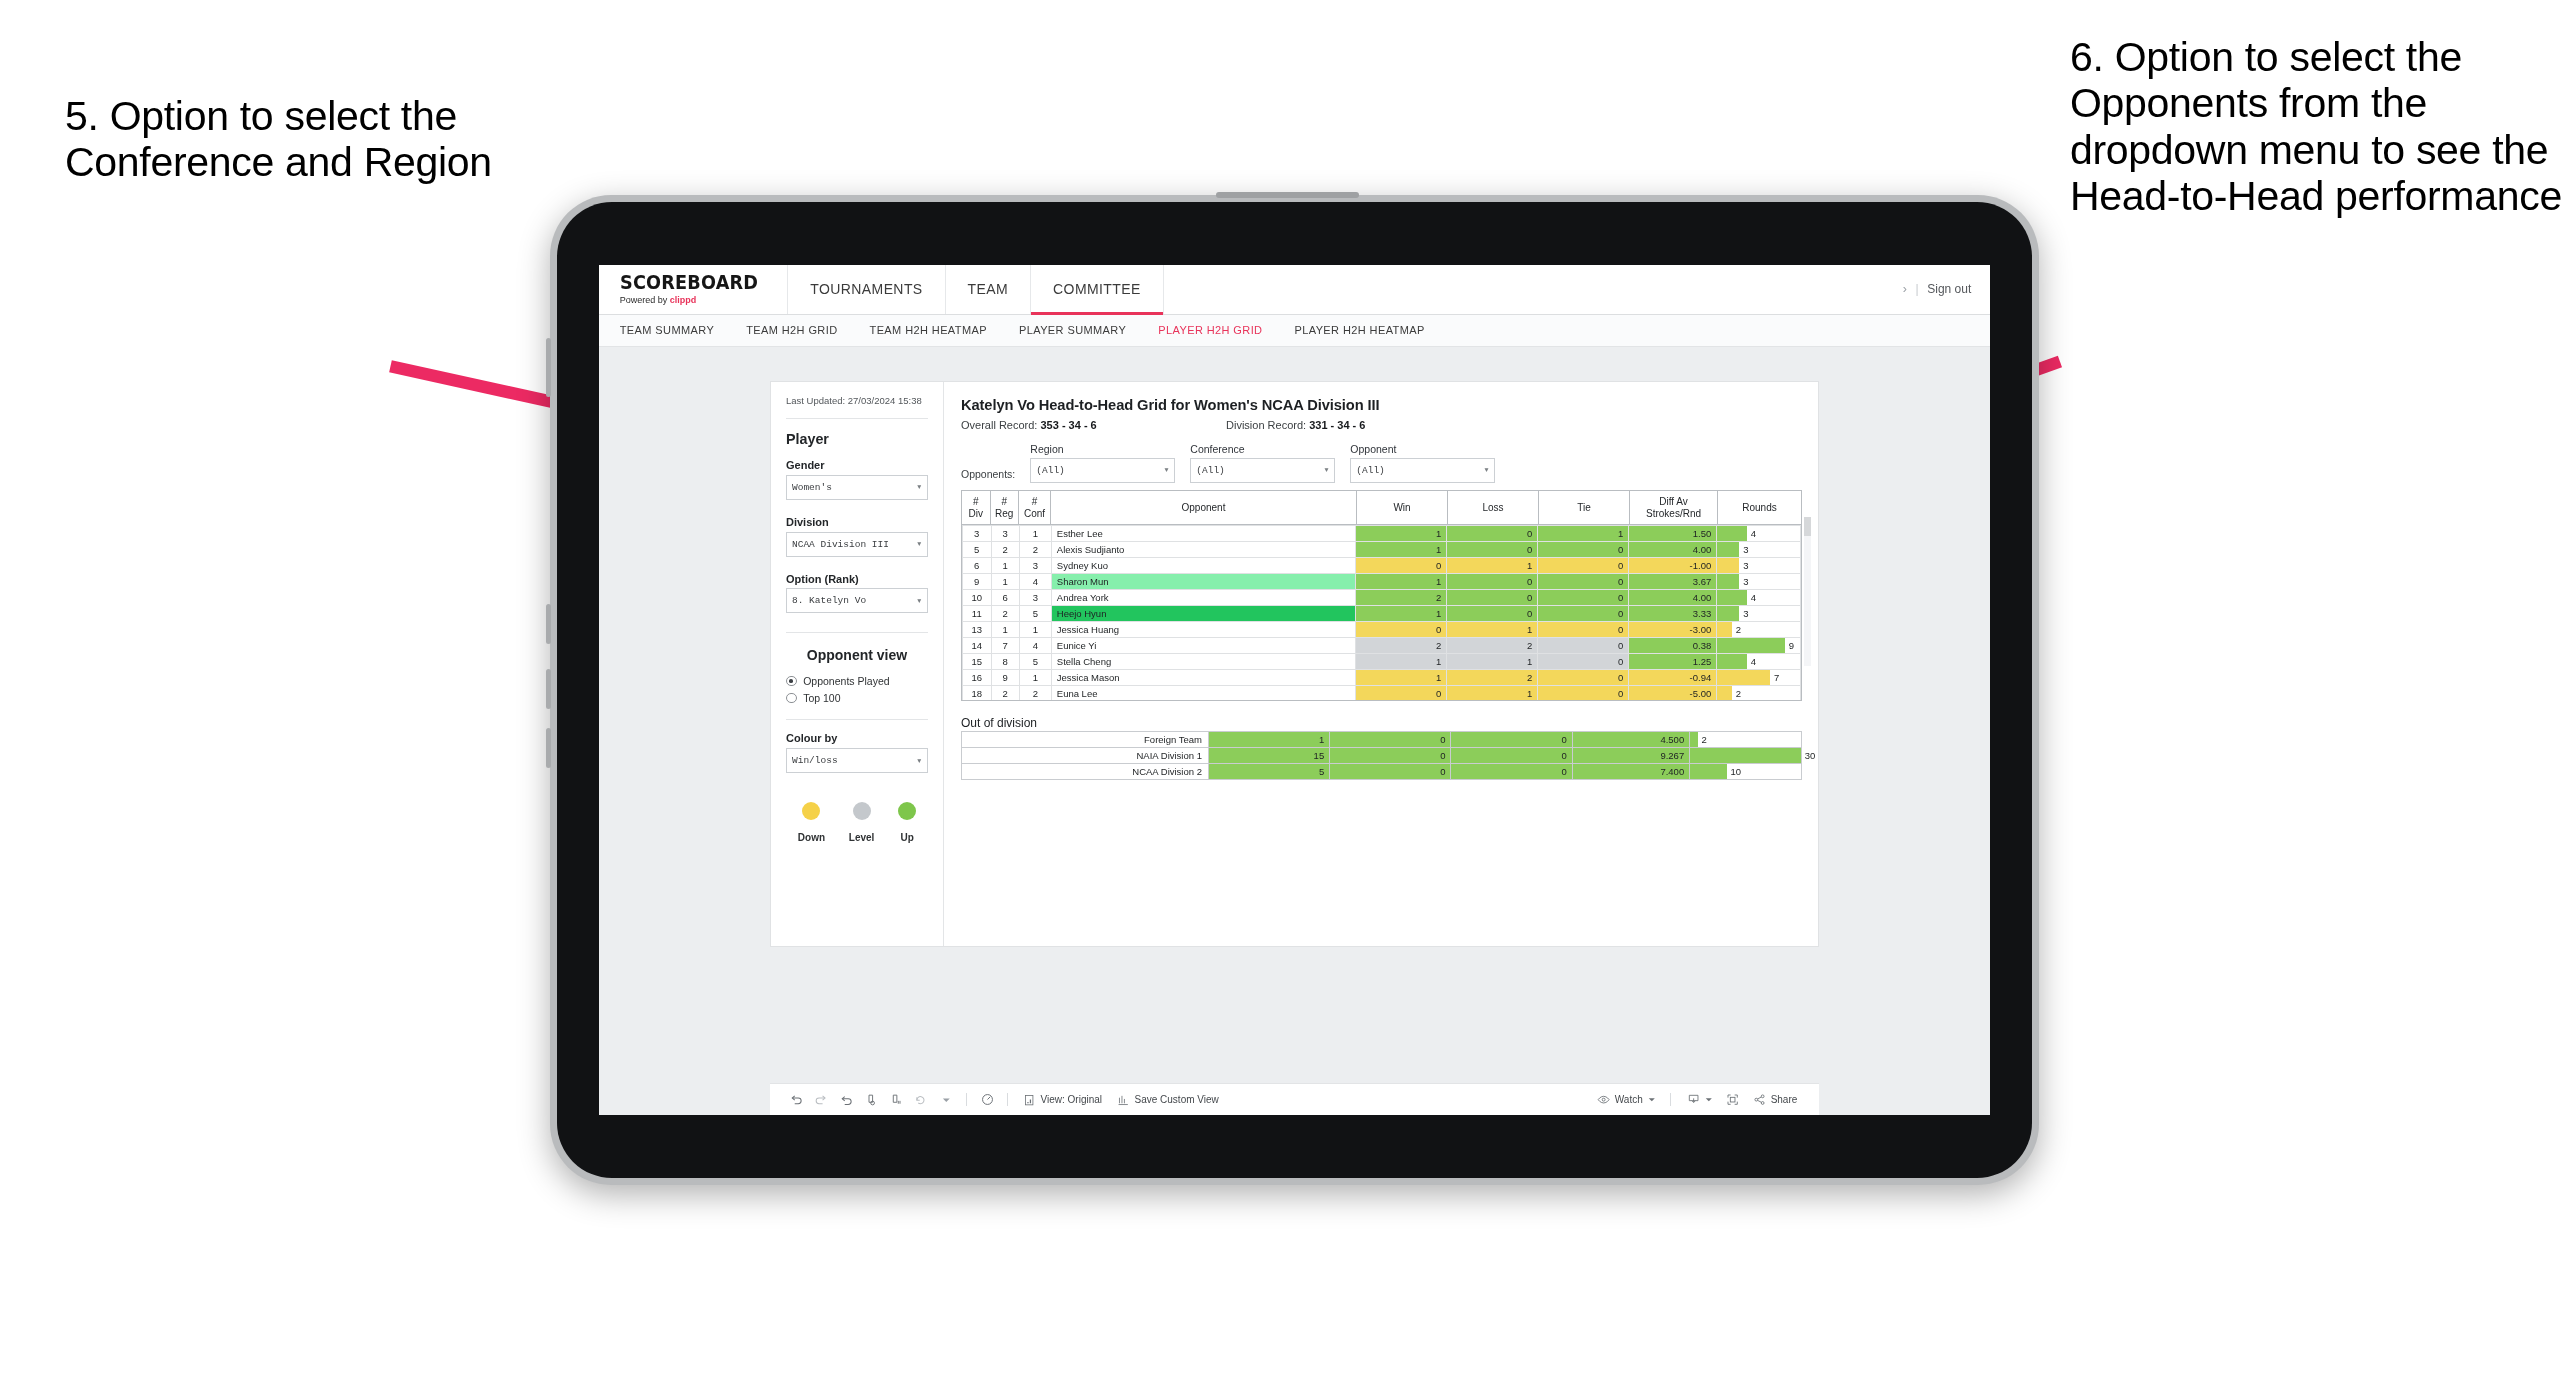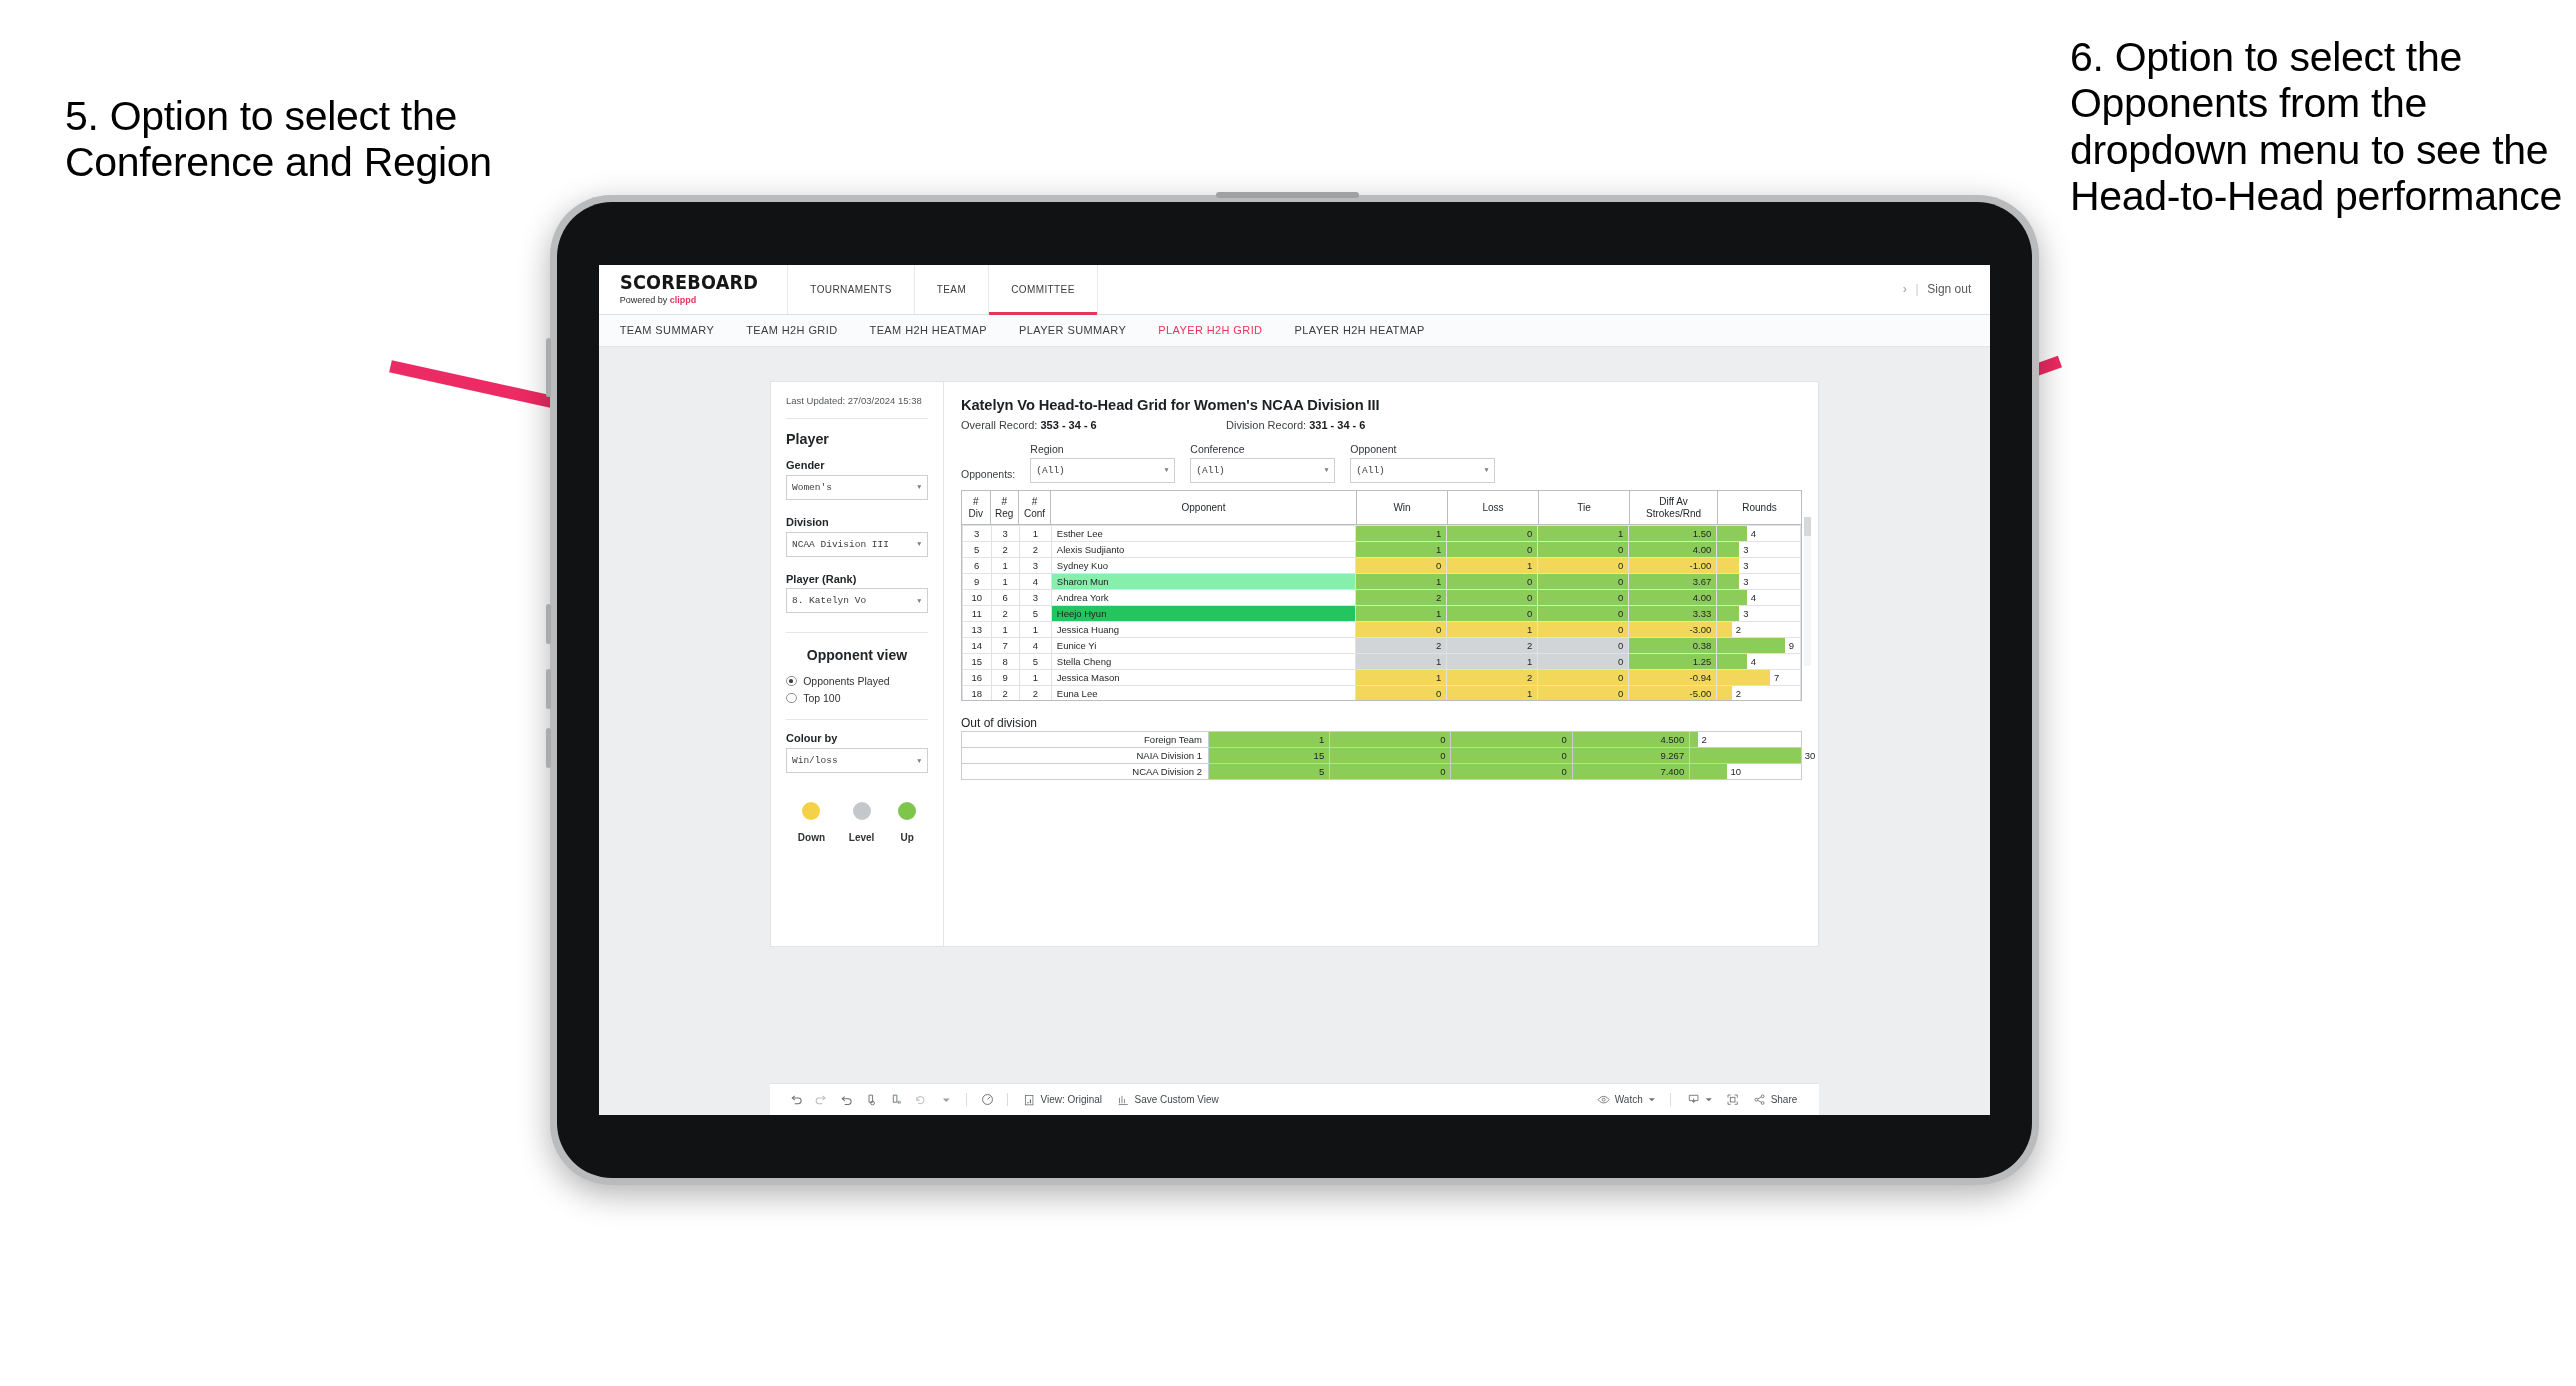--- a/index.html
+++ b/index.html
@@ -62,21 +62,21 @@
            padding: 0 19px 0 21px; }
   #brand .wordmark {
     font-family: "DejaVu Sans", sans-serif;
     font-weight: 700; font-size: 19px; letter-spacing: 0.2px;
     color:#161616; line-height:1; transform: scaleX(.93); transform-origin: left center;
   }
   #brand .tagline { font-size: 9px; color:#2b2b2b; margin-top:2.9px; }
   #brand .tagline b { color:#e8335a; font-weight:700; }
   .nav-tab {
     display:flex; align-items:center; padding: 0 22px;
-    font-size: 10px; color:#3b3b3b; letter-spacing:0.4px;
+    font-size: 14px; color:#3b3b3b; letter-spacing:0.4px;
     border-left: 1px solid #e6e8ea; position: relative; cursor: pointer;
   }
   .nav-tab.active::after {
     content:""; position:absolute; left:0; right:0; bottom:-1px; height:2.9px; background:#e8335a;
   }
   #topnav-spacer { flex:1; border-left:1px solid #e6e8ea; }
   #topnav-right { display:flex; align-items:center; gap:8.6px; padding-right:19px;
                   font-size:12px; color:#55585c; }
   #topnav-right .chev { color:#9aa0a6; font-size: 12.4px; }
   #topnav-right .sep { color:#c8ccd0; }
@@ -241,21 +241,21 @@
             </div>
             <div class="sb-gap"></div>
 
             <div class="sb-label">Division</div>
             <div class="sel">
               <span>NCAA Division III</span>
               <span class="caret">▼</span>
             </div>
             <div class="sb-gap"></div>
 
-            <div class="sb-label">Player (Rank)</div>
+            <div class="sb-label">Option (Rank)</div>
             <div class="sel">
               <span>8. Katelyn Vo</span>
               <span class="caret">▼</span>
             </div>
 
             <div class="hr" style="margin:19px 0 13.3px 0;"></div>
 
             <div class="sb-h center">Opponent view</div>
             <div class="radio-row">
               <span class="radio on"></span>

